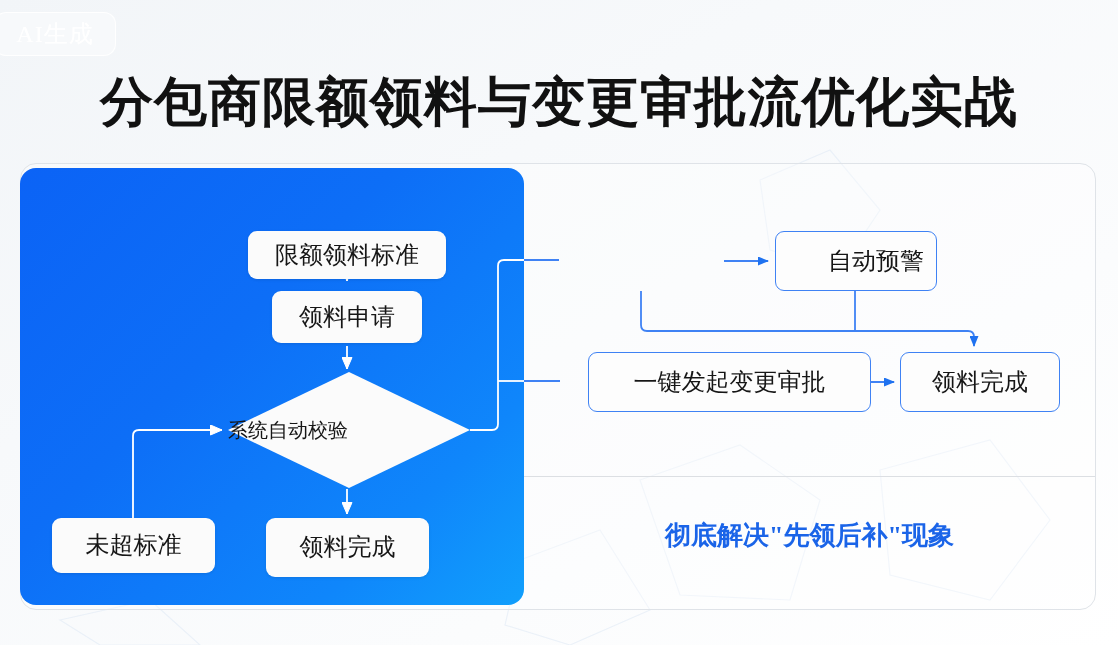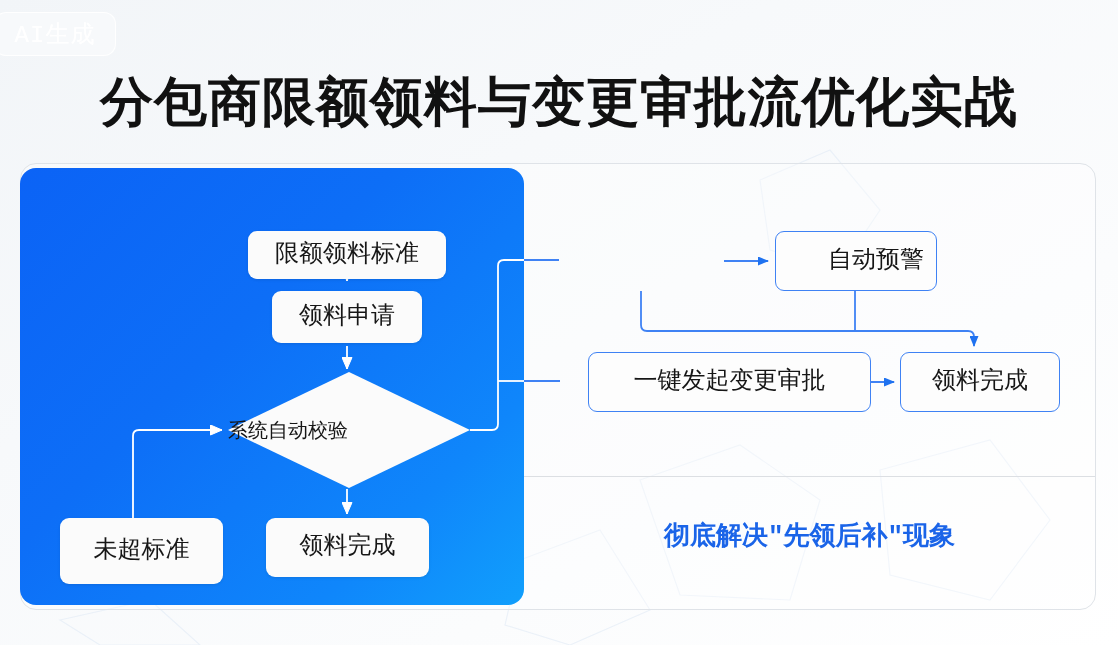--- a/index.html
+++ b/index.html
@@ -5,21 +5,21 @@
   html, body {
     margin: 0;
     padding: 0;
     background: #ffffff;
   }
   #root {
     position: relative;
     width: 1118px;
     height: 645px;
     overflow: hidden;
-    font-family: Liberation Mono, monospace;
+    font-family: Liberation Serif, serif;
     background: linear-gradient(150deg, #f2f5f8 0%, #f7f9fb 35%, #fbfcfd 70%, #ffffff 100%);
   }
 
   
   .watermark {
     position: absolute;
     inset: 0;
     pointer-events: none;
     opacity: 0.55;
   }
@@ -232,21 +232,21 @@
 
   <div class="node white" style="left:272px; top:291px; width:150px; height:52px;">
     <span>领料申请</span>
   </div>
 
   <div class="diamond" style="left:228px; top:372px; width:242px; height:116px;">
     <div class="shape"></div>
     <span class="txt">系统自动校验</span>
   </div>
 
-  <div class="node white" style="left:60px; top:518px; width:163px; height:66px;">
+  <div class="node white" style="left:52px; top:518px; width:163px; height:55px;">
     <span>未超标准</span>
   </div>
 
   <div class="node white" style="left:266px; top:518px; width:163px; height:59px;">
     <span>领料完成</span>
   </div>
 
 
   <div class="node outlined" style="left:775px; top:231px; width:162px; height:60px;padding-left:40px;">
     <span>自动预警</span>

